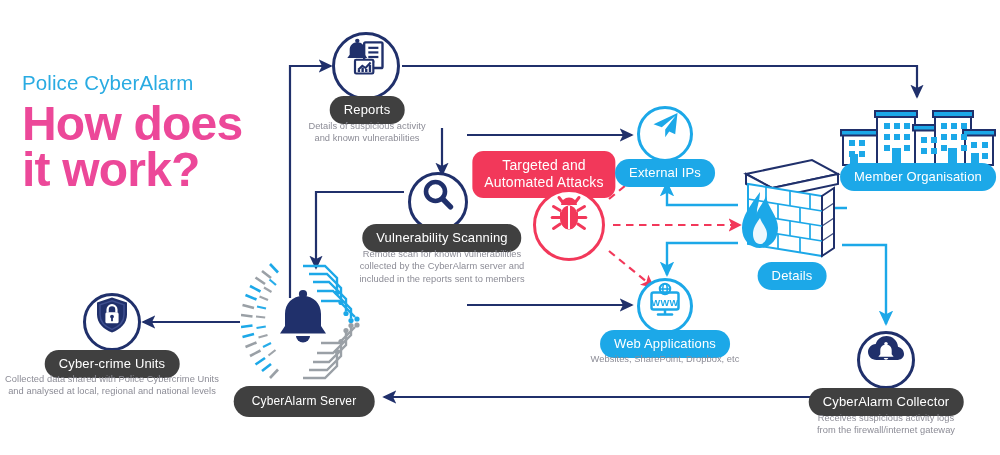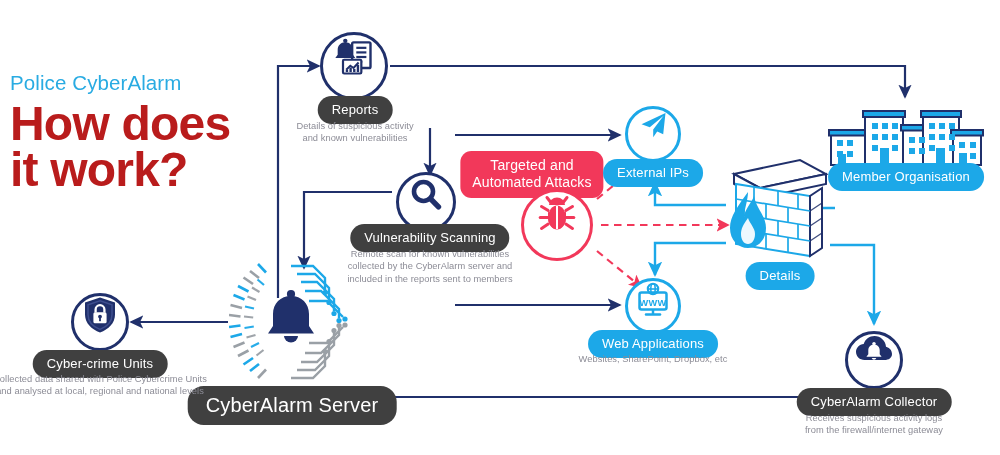--- a/index.html
+++ b/index.html
@@ -4,33 +4,33 @@
 <title>Police CyberAlarm — How does it work?</title>
 <style>
   html,body{margin:0;padding:0;}
   body{
     width:1000px;height:455px;
     background:#ffffff;
     font-family:"Liberation Sans", sans-serif;
     overflow:hidden;
     position:relative;
   }
-  #stage{position:absolute;left:0;top:0;width:797px;height:455px;padding-left:12px;}
+  #stage{position:absolute;left:12px;top:0;width:797px;height:455px;padding-left:12px;}
   #wires{position:absolute;left:0;top:0;width:1000px;height:455px;pointer-events:none;}
 
   .node{position:absolute;}
 
   
   #headline{position:absolute;left:8px;top:72px;width:265px;}
   #brand{
     color:#29ABE2;font-size:20.5px;letter-spacing:.1px;
     font-weight:400;line-height:1.1;margin:0 0 6px 2px;
   }
   #hdl{
-    color:#b91c1c;font-size:48px;font-weight:700;
+    color:#ec4899;font-size:48px;font-weight:700;
     line-height:0.97;letter-spacing:-0.8px;margin:0 0 0 2px;
   }
 
   
   .circ{
     border-radius:50%;
     background:#fff;
     box-sizing:border-box;
     display:flex;align-items:flex-start;justify-content:center;
   }
@@ -403,21 +403,21 @@
         </g>
       </g>
 
       <g transform="translate(62,62)">
         <path d="M0,-26 C-10.5,-26 -18,-18.4 -18,-8 L-18,4 L-23,11.5 L23,11.5 L18,4 L18,-8 C18,-18.4 10.5,-26 0,-26 Z" fill="#20306B"></path>
         <circle cx="0" cy="-28" r="4.1" fill="#20306B"></circle>
         <path d="M-7,14 a7,6.4 0 0 0 14,0 Z" fill="#20306B"></path>
       </g>
     </svg>
   </div>
-  <div class="pill pill-navy" style="left:292px;top:386px;font-size:20px;padding:9px 18px 10px;border-radius:16px;">CyberAlarm Server</div>
+  <div class="pill pill-navy" style="left:292px;top:386px;font-size:12px;padding:9px 18px 10px;border-radius:16px;">CyberAlarm Server</div>
 
   <div class="node" style="left:71px;top:293px;">
     <div class="circ circ-navy" style="width:58px;height:58px;">
       <svg width="34" height="38" viewBox="0 0 34 38">
         <path d="M17,1.5 L32,6.5 L32,18.5 C32,27 25.5,33.5 17,36.5 C8.5,33.5 2,27 2,18.5 L2,6.5 Z" fill="#20306B"></path>
         <path d="M17,4.8 L29,8.8 L29,18.5 C29,25.5 23.7,30.8 17,33.4 C10.3,30.8 5,25.5 5,18.5 L5,8.8 Z" fill="none" stroke="#3E4E8E" stroke-width="1.5"></path>
         <path d="M12.6,16.5 L12.6,13.6 a4.4,4.4 0 0 1 8.8,0 L21.4,16.5" fill="none" stroke="#ffffff" stroke-width="2.3"></path>
         <rect x="10.4" y="16.3" width="13.2" height="11" rx="1.6" fill="#ffffff"></rect>
         <circle cx="17" cy="20.6" r="1.9" fill="#20306B"></circle>
         <rect x="16.1" y="21.4" width="1.8" height="3.8" fill="#20306B"></rect>

